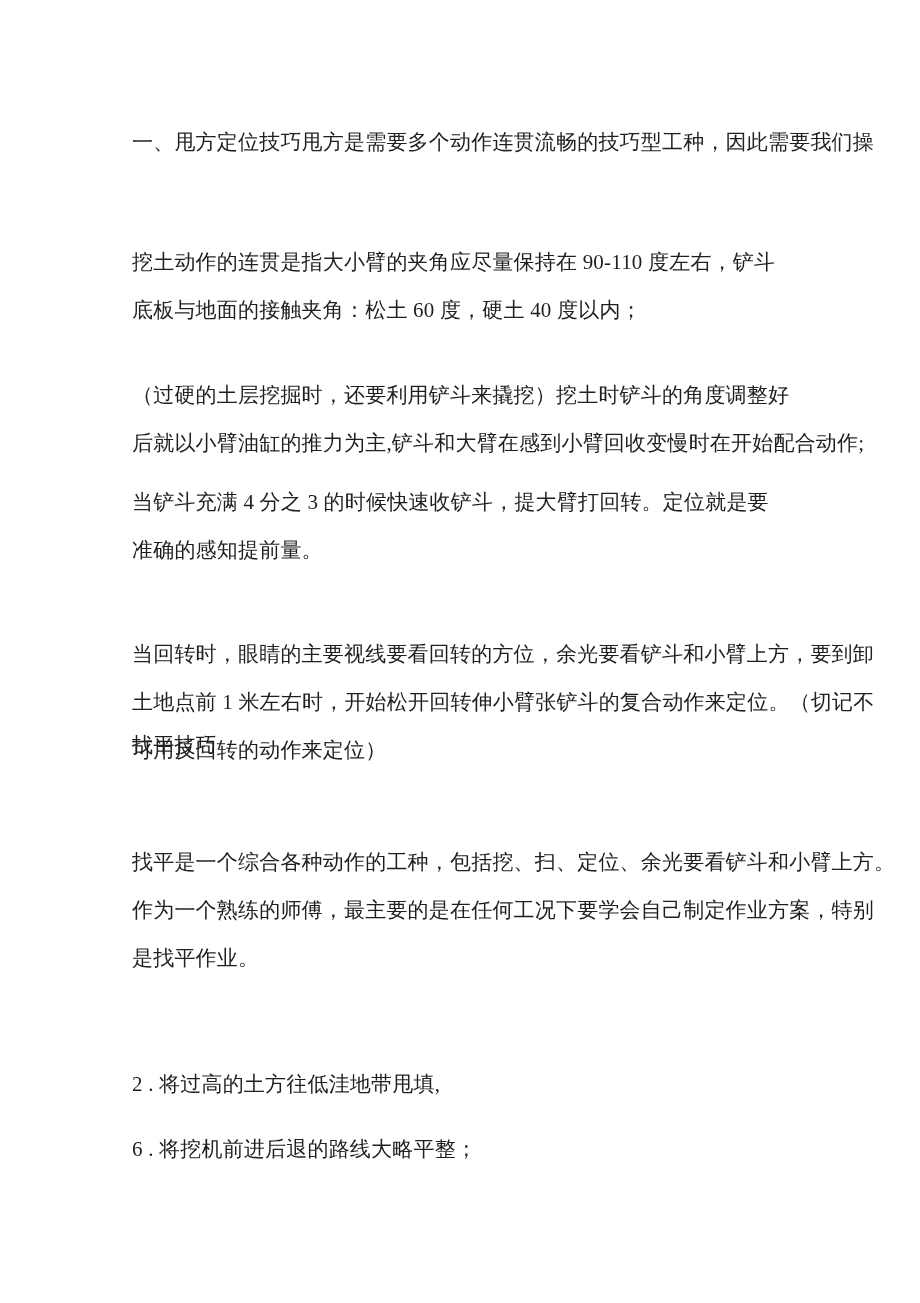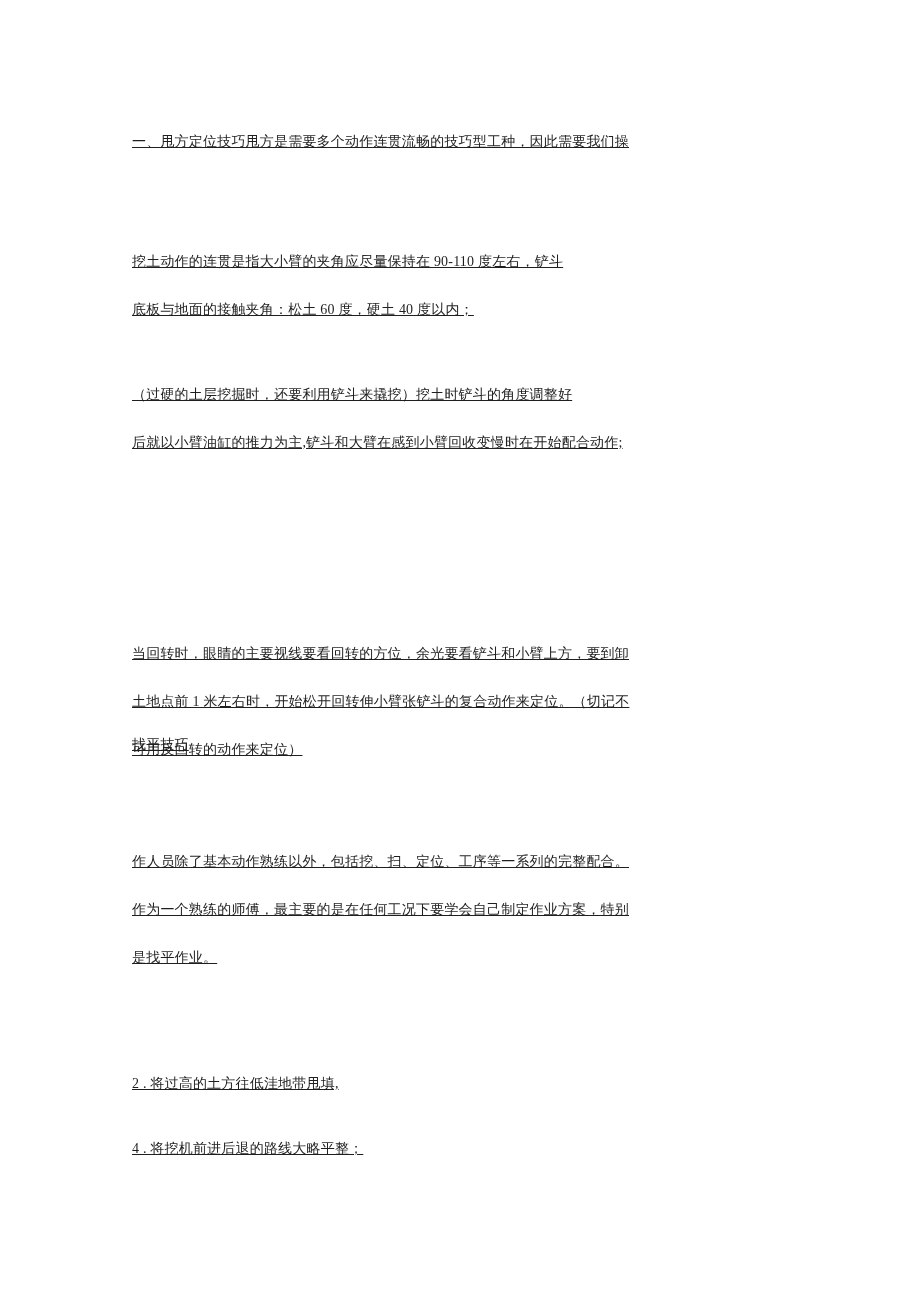--- a/index.html
+++ b/index.html
@@ -13,25 +13,24 @@
     height: 1303px;
     background: #ffffff;
     overflow: hidden;
     font-family: "Liberation Serif", "DejaVu Serif", serif;
     color: #1f1f1f;
   }
   .para {
     position: absolute;
     left: 132px;
     width: 680px;
-    font-size: 14px;
+    font-size: 21px;
     line-height: 48px;
     letter-spacing: 0.2px;
     font-weight: 400;
-    text-decoration: underline;
   }
   .line {
     white-space: nowrap;
   }
   
   .p0  { top: 118px; }
   .p1  { top: 238px; }
   .p2  { top: 371px; }
   .p3  { top: 478px; }
   .p4  { top: 630px; }
@@ -53,39 +52,43 @@
   <div class="para p1">
     <div class="line">挖土动作的连贯是指大小臂的夹角应尽量保持在 90-110 度左右，铲斗</div>
     <div class="line">底板与地面的接触夹角：松土 60 度，硬土 40 度以内；</div>
   </div>
 
   <div class="para p2">
     <div class="line">（过硬的土层挖掘时，还要利用铲斗来撬挖）挖土时铲斗的角度调整好</div>
     <div class="line">后就以小臂油缸的推力为主,铲斗和大臂在感到小臂回收变慢时在开始配合动作;</div>
   </div>
 
+  <div class="para p3">
+    <div class="line">当铲斗充满 4 分之 3 的时候快速收铲斗，提大臂打回转。定位就是要</div>
+    <div class="line">准确的感知提前量。</div>
+  </div>
 
   <div class="para p4">
     <div class="line">当回转时，眼睛的主要视线要看回转的方位，余光要看铲斗和小臂上方，要到卸</div>
     <div class="line">土地点前 1 米左右时，开始松开回转伸小臂张铲斗的复合动作来定位。（切记不</div>
     <div class="line">可用反回转的动作来定位）</div>
   </div>
 
   <div class="para p5">
     <div class="line">找平技巧</div>
   </div>
 
   <div class="para p6">
-    <div class="line">作人员除了基本动作熟练以外，包括挖、扫、定位、工序等一系列的完整配合。</div>
+    <div class="line">找平是一个综合各种动作的工种，包括挖、扫、定位、余光要看铲斗和小臂上方。</div>
     <div class="line">作为一个熟练的师傅，最主要的是在任何工况下要学会自己制定作业方案，特别</div>
     <div class="line">是找平作业。</div>
   </div>
 
 
   <div class="para p8">
     <div class="line">2 . 将过高的土方往低洼地带甩填,</div>
   </div>
 
   <div class="para p9">
-    <div class="line">4 . 将挖机前进后退的路线大略平整；</div>
+    <div class="line">6 . 将挖机前进后退的路线大略平整；</div>
   </div>
 
 </div>
 
 </body></html>

